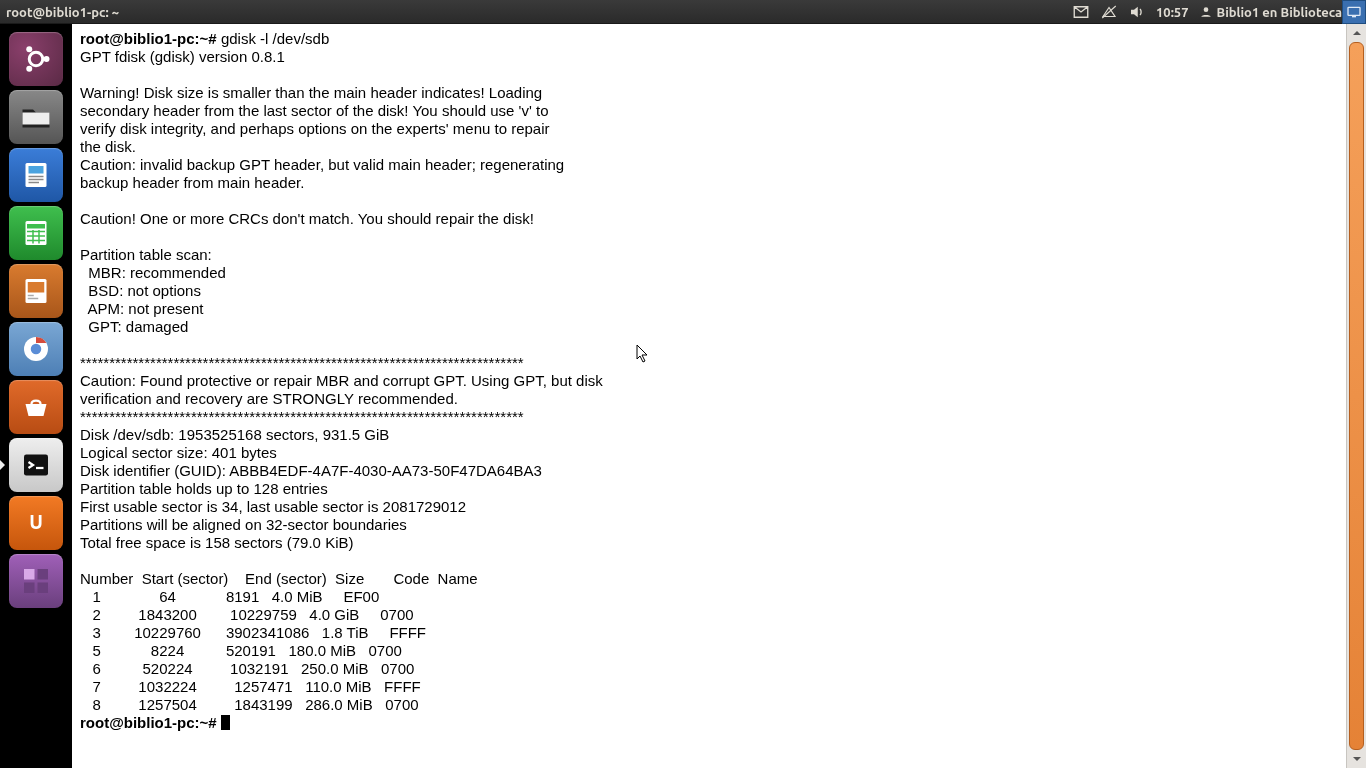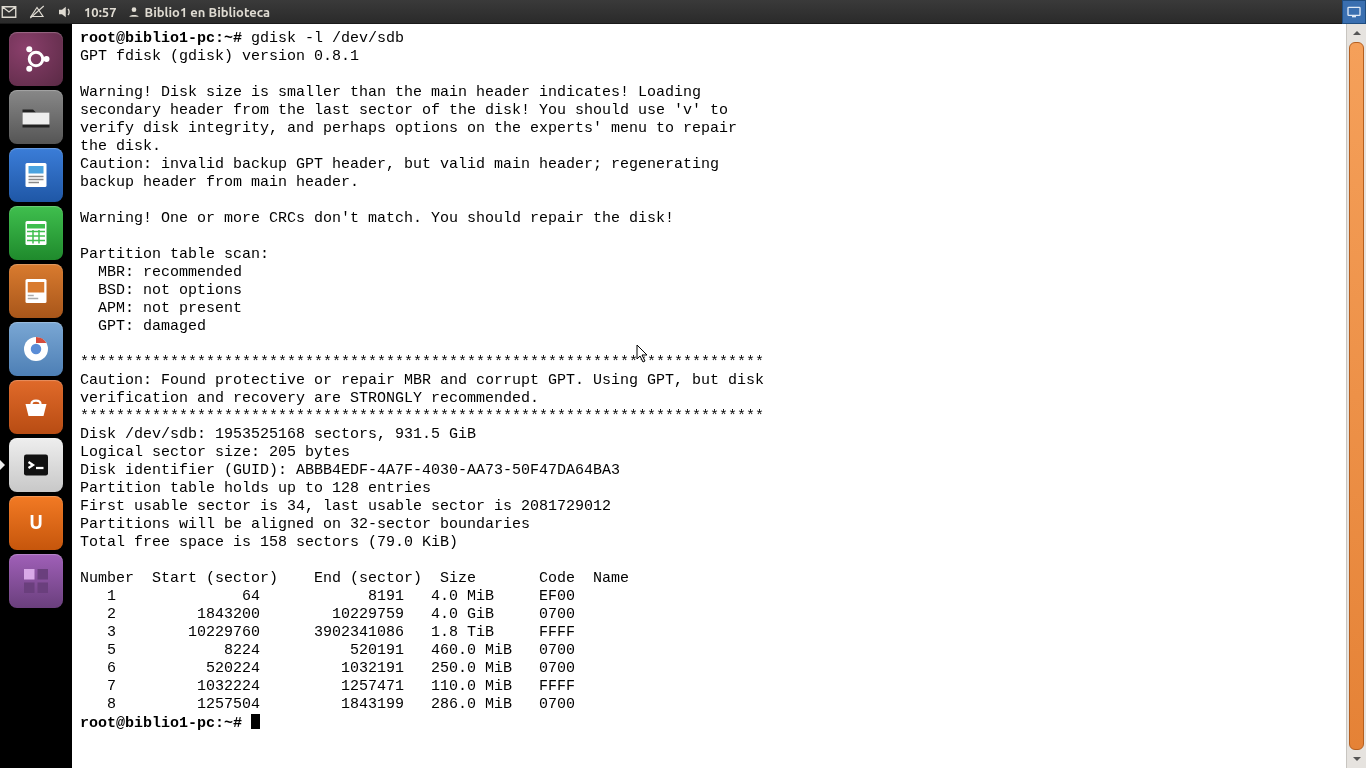--- a/index.html
+++ b/index.html
@@ -44,21 +44,21 @@
   .t-impress{ background: linear-gradient(#d97b2f,#a8561a); }
   .t-chrome { background: linear-gradient(#7aa7d4,#4d7fb5); }
   .t-soft   { background: linear-gradient(#e06a2a,#b84c13); }
   .t-term   { background: linear-gradient(#eee,#c8c8c8); }
   .t-u1     { background: linear-gradient(#f27a24,#c6560c); }
   .t-ws     { background: linear-gradient(#a060b8,#6a3f7d); }
   
   .terminal {
     position: absolute; top: 24px; left: 72px; right: 0; bottom: 0;
     background: #ffffff; color: #000;
-    font-family: Liberation Mono, monospace;
+    font-family: Liberation Sans, sans-serif;
     font-size: 15px; line-height: 18px;
     padding: 6px 20px 6px 8px; white-space: pre;
   }
   .terminal .bold { font-weight: bold; }
   .terminal .cursor {
     display:inline-block; width:9px; height:15px; background:#000;
     vertical-align: -2px;
   }
   
   .scrollbar {
@@ -88,20 +88,23 @@
   .screen-corner svg { fill:#dfe9f6; }
   .cursor-arrow {
     position:absolute; left:636px; top:344px; z-index:20;
     pointer-events:none;
   }
 </style>
 </head>
 <body>
 
 <div class="top-panel">
+  <div class="panel-left">
+    <span>root@biblio1-pc: ~</span>
+  </div>
   <div class="panel-right">
     <span class="ico">
       <svg viewBox="0 0 24 24">
           <path d="M3 5h18v14H3z M3 5l9 7 9-7" fill="none" stroke="#dfdbd2" stroke-width="1.8"></path>
         </svg>
     </span>
     <span class="ico">
       <svg viewBox="0 0 24 24">
           <path d="M4 18l8-12 8 12z" fill="none" stroke="#dfdbd2" stroke-width="1.6"></path>
           <line x1="3" y1="20" x2="21" y2="4" stroke="#dfdbd2" stroke-width="1.6"></line>
@@ -215,45 +218,45 @@
 <div class="terminal"><span class="bold">root@biblio1-pc:~#</span> <span>gdisk -l /dev/sdb</span>
 <span>GPT fdisk (gdisk) version 0.8.1</span>
 
 <span>Warning! Disk size is smaller than the main header indicates! Loading
 secondary header from the last sector of the disk! You should use 'v' to
 verify disk integrity, and perhaps options on the experts' menu to repair
 the disk.</span>
 <span>Caution: invalid backup GPT header, but valid main header; regenerating
 backup header from main header.</span>
 
-<span>Warning! One or more CRCs don't match. You should repair the disk!</span>
+<span>Caution! One or more CRCs don't match. You should repair the disk!</span>
 
 <span>Partition table scan:</span>
 <span>  MBR: recommended</span>
 <span>  BSD: not options</span>
 <span>  APM: not present</span>
 <span>  GPT: damaged</span>
 
 <span>****************************************************************************</span>
 <span>Caution: Found protective or repair MBR and corrupt GPT. Using GPT, but disk
 verification and recovery are STRONGLY recommended.</span>
 <span>****************************************************************************</span>
 <span>Disk /dev/sdb: 1953525168 sectors, 931.5 GiB</span>
-<span>Logical sector size: 205 bytes</span>
+<span>Logical sector size: 401 bytes</span>
 <span>Disk identifier (GUID): ABBB4EDF-4A7F-4030-AA73-50F47DA64BA3</span>
 <span>Partition table holds up to 128 entries</span>
 <span>First usable sector is 34, last usable sector is 2081729012</span>
 <span>Partitions will be aligned on 32-sector boundaries</span>
 <span>Total free space is 158 sectors (79.0 KiB)</span>
 
 <span>Number  Start (sector)    End (sector)  Size       Code  Name</span>
 <span>   1              64            8191   4.0 MiB     EF00  </span>
 <span>   2         1843200        10229759   4.0 GiB     0700  </span>
 <span>   3        10229760      3902341086   1.8 TiB     FFFF  </span>
-<span>   5            8224          520191   460.0 MiB   0700  </span>
+<span>   5            8224          520191   180.0 MiB   0700  </span>
 <span>   6          520224         1032191   250.0 MiB   0700  </span>
 <span>   7         1032224         1257471   110.0 MiB   FFFF  </span>
 <span>   8         1257504         1843199   286.0 MiB   0700  </span>
 <span class="bold">root@biblio1-pc:~#</span> <span class="cursor"></span></div>
 
 <div class="scrollbar">
   <div class="up">
     <svg width="10" height="10" viewBox="0 0 10 10">
         <path d="M1 7l4-4 4 4z"></path>
       </svg>

